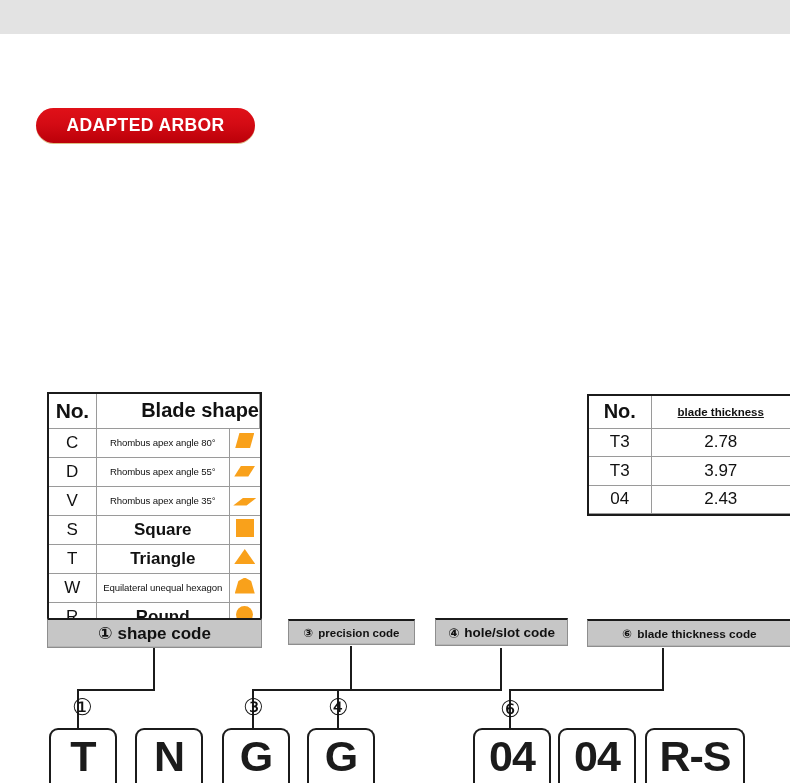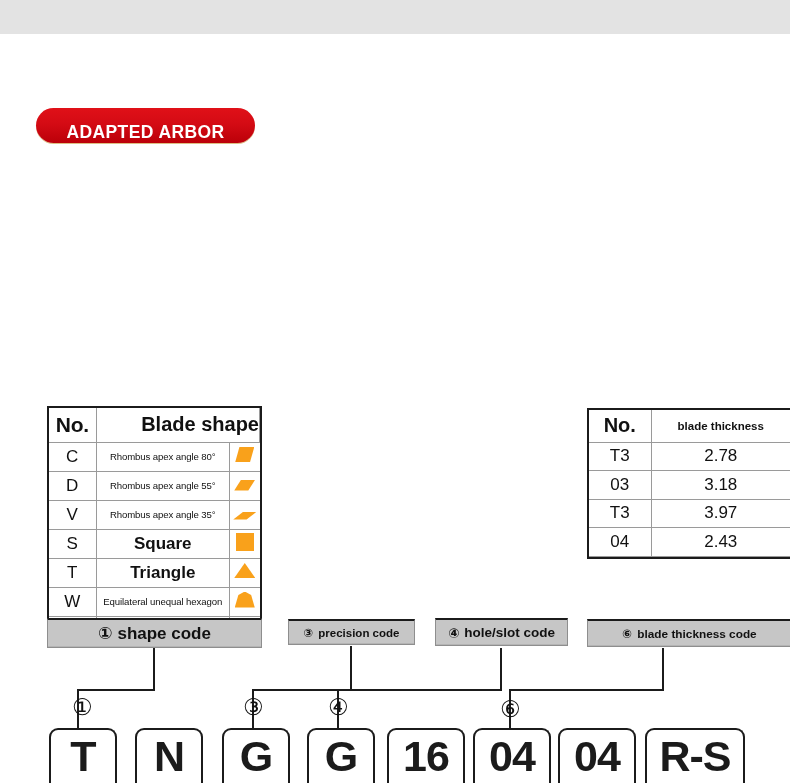--- a/index.html
+++ b/index.html
@@ -19,38 +19,37 @@
 
   
   .badge {
     position: absolute; left: 36px; top: 108px;
     width: 219px; height: 35px;
     border-radius: 18px;
     background: linear-gradient(180deg,#e01018 0%, #d40b14 45%, #bb0009 100%);
     box-shadow: 0 1px 0 rgba(190,140,30,.55);
     color: #ffffff;
     font-size: 17.5px; font-weight: 700; letter-spacing: .4px;
-    display: flex; align-items: flex-end; justify-content: center;
+    display: flex; align-items: center; justify-content: center;
   }
 
   
   .watermark {
     position: absolute; left: 280px; top: 548px;
     width: 180px; height: 42px;
     opacity: .045; color:#333; font-size: 30px; font-weight:700;
     letter-spacing: 3px; white-space: nowrap; pointer-events:none;
   }
 
   
   .tbl {
     position: absolute;
     border: 2px solid #1b1b1b;
     background: #fff;
     border-collapse: collapse;
-    margin-top: 14px;
   }
   .tbl table { border-collapse: collapse; width: 100%; }
   .tbl td { border: 1px solid #9a9a9a; text-align: center; vertical-align: middle; color:#111; }
 
   
   #shape-table { left: 47px; top: 392px; width: 215px; }
   #shape-table td { height: 29px; }
   #shape-table .c-no  { width: 47px; border-left: none; }
   #shape-table .c-desc{ }
   #shape-table .c-ico { width: 30px; border-right:none; }
@@ -61,21 +60,21 @@
   #shape-table .desc-sm { font-size: 9.6px;  font-weight: 400; letter-spacing:-.1px; white-space:nowrap;}
   #shape-table .desc-lg { font-size: 17px; font-weight: 800; }
 
   
   #thick-table { left: 587px; top: 394px; width: 205px; }
   #thick-table td { height: 28.5px; }
   #thick-table .c-no { width: 62px; border-left:none;}
   #thick-table .c-th { border-right:none; }
   #thick-table tr.hdr td { height: 32px; border-top:none; }
   #thick-table .hdr-no { font-size: 20px; font-weight: 800; }
-  #thick-table .hdr-th { font-size: 11.5px; font-weight: 800; white-space:nowrap;}
+  #thick-table .hdr-th { font-size: 11.5px; font-weight: 800; white-space:nowrap;text-decoration:underline;}
   #thick-table .val    { font-size: 17px; font-weight: 400; }
 
   
   .ico { display:inline-block; }
   .ico-rhomb80 { width:19px; height:15px; background:#f9a11b;
      clip-path: polygon(22% 0, 100% 0, 78% 100%, 0 100%); }
   .ico-rhomb55 { width:21px; height:11px; background:#f9a11b;
      clip-path: polygon(33% 0, 100% 0, 67% 100%, 0 100%); }
   .ico-rhomb35 { width:23px; height:7.5px; background:#f9a11b;
      clip-path: polygon(42% 0, 100% 0, 58% 100%, 0 100%); }
@@ -194,24 +193,20 @@
       <tbody>
         <tr class="hdr">
           <td class="c-no hdr-no">No.</td>
           <td class="c-th hdr-th">blade thickness</td>
         </tr>
         <tr>
           <td class="c-no val">T3</td>
           <td class="c-th val">2.78</td>
         </tr>
         <tr>
-          <td class="c-no val">03</td>
-          <td class="c-th val">3.18</td>
-        </tr>
-        <tr>
           <td class="c-no val">T3</td>
           <td class="c-th val">3.97</td>
         </tr>
         <tr>
           <td class="c-no val">04</td>
           <td class="c-th val">2.43</td>
         </tr>
       </tbody>
     </table>
   </div>
@@ -261,23 +256,20 @@
     </div>
   <div class="codebox" style="left:135px; width:68px;">
       <span>N</span>
     </div>
   <div class="codebox" style="left:222px; width:68px;">
       <span>G</span>
     </div>
   <div class="codebox" style="left:307px; width:68px;">
       <span>G</span>
     </div>
-  <div class="codebox" style="left:387px; width:78px;">
-      <span>16</span>
-    </div>
   <div class="codebox" style="left:473px; width:78px;">
       <span>04</span>
     </div>
   <div class="codebox" style="left:558px; width:78px;">
       <span>04</span>
     </div>
   <div class="codebox" style="left:645px; width:100px;">
       <span>R-S</span>
     </div>
 

